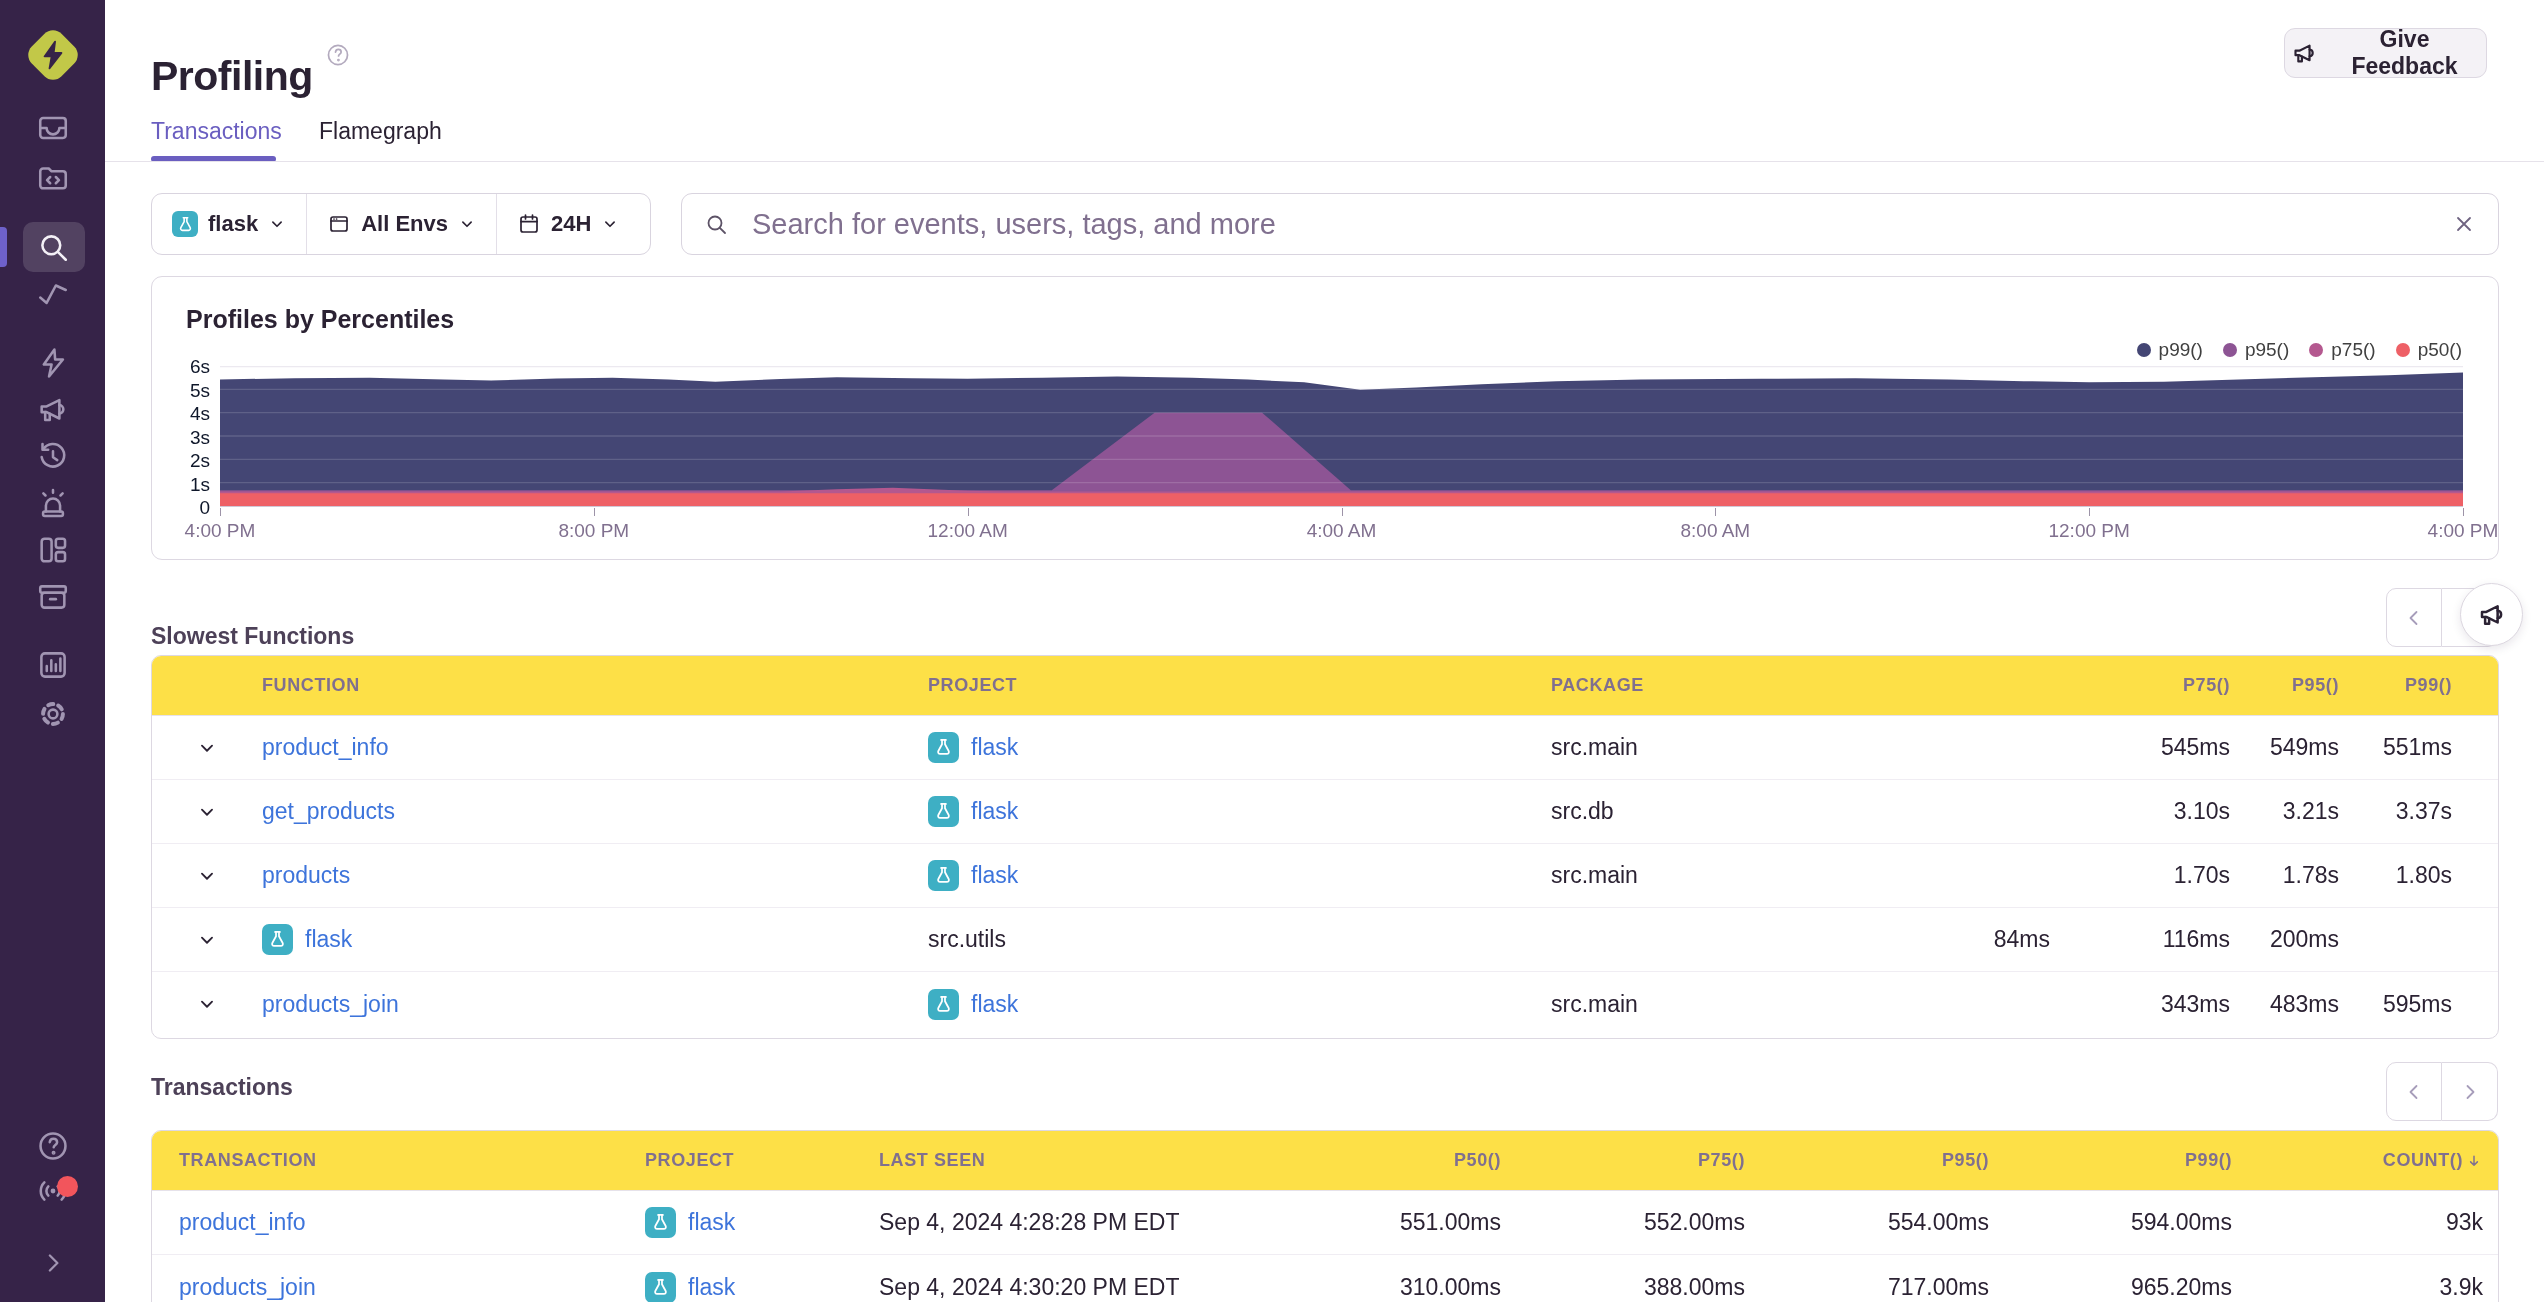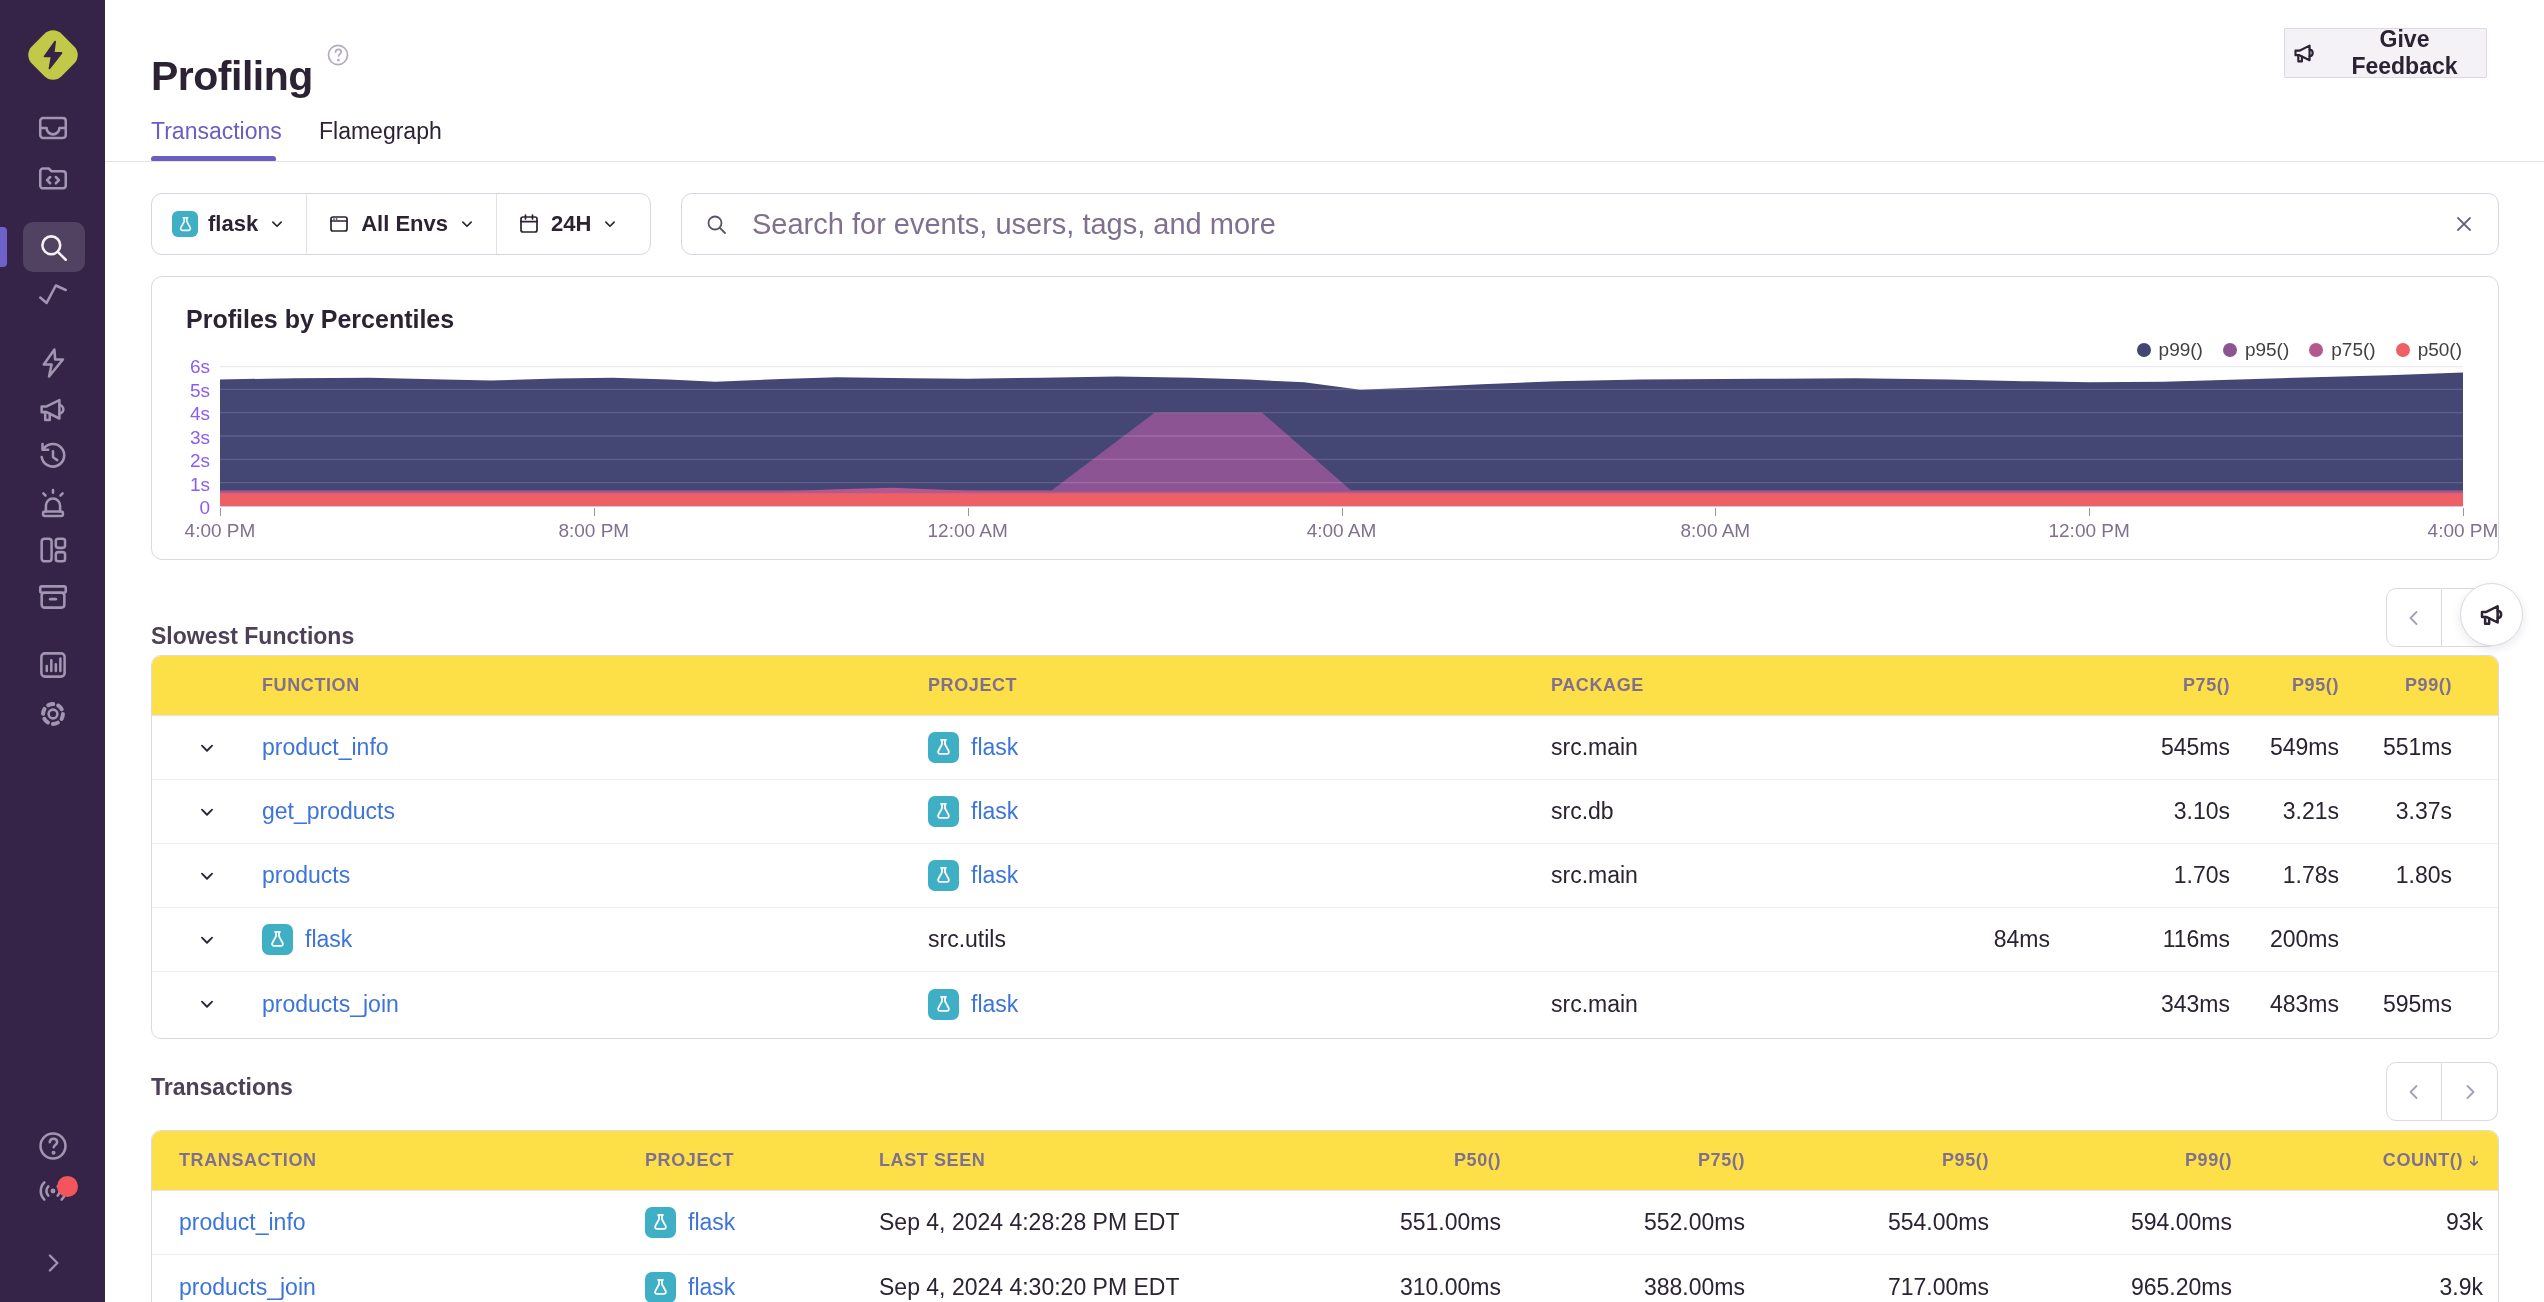--- a/index.html
+++ b/index.html
@@ -12,21 +12,21 @@
   .logo-bolt{position:absolute;left:9px;top:7px;}
   .side-item{position:absolute;left:0;width:105px;height:50px;display:flex;align-items:center;justify-content:center;color:#a195b2;cursor:pointer;}
   .side-item.active{color:#f4f1f7;}
   .active-pill{position:absolute;left:23px;width:62px;height:50px;background:rgba(255,255,255,0.14);border-radius:10px;}
   .active-bar{position:absolute;left:0;width:7px;height:40px;background:#6e61ca;border-radius:0 4px 4px 0;}
   .notif-dot{position:absolute;left:57px;top:1176px;width:21px;height:21px;border-radius:50%;background:#f2555c;}
   .icn{display:block;}
   
   .page-title{position:absolute;left:151px;top:26px;font-size:41px;font-weight:700;color:#2b2233;letter-spacing:-0.5px;}
   .help-circ{position:absolute;left:325px;top:42px;width:26px;height:26px;color:#b3aabe;}
-  .feedback-btn{position:absolute;left:2284px;top:28px;width:203px;height:50px;background:#f4f2f6;border:1px solid #ddd8e2;border-radius:1px;display:flex;align-items:center;justify-content:center;gap:11px;color:#2b2233;font-size:23px;font-weight:700;cursor:pointer;}
+  .feedback-btn{position:absolute;left:2284px;top:28px;width:203px;height:50px;background:#f4f2f6;border:1px solid #ddd8e2;border-radius:11px;display:flex;align-items:center;justify-content:center;gap:11px;color:#2b2233;font-size:23px;font-weight:700;cursor:pointer;}
   .tab{position:absolute;top:118px;font-size:23px;color:#2b2233;cursor:pointer;}
   .tab.active{color:#6a5ec0;}
   .tab-underline{position:absolute;left:151px;top:156px;width:125px;height:6px;border-radius:3px;background:#6a5ec0;}
   .top-divider{position:absolute;left:105px;top:161px;width:2439px;height:1px;background:#e6e2ea;}
   
   .trio{position:absolute;left:151px;top:193px;width:500px;height:62px;border:1px solid #d9d4df;border-radius:11px;background:#fff;display:flex;align-items:stretch;}
   .trio-seg{display:flex;align-items:center;gap:10px;padding:0 20px;font-size:22px;font-weight:700;color:#2b2233;cursor:pointer;}
   .trio-div{width:1px;background:#e3dfe8;margin:0;}
   .flask-badge{width:26px;height:26px;border-radius:6px;background:#3eafc4;color:#fff;display:flex;align-items:center;justify-content:center;flex:none;}
   .chev-sm{color:#2b2233;}
@@ -36,21 +36,21 @@
   .search-x{color:#6f6381;cursor:pointer;flex:none;}
   .search-mag{color:#5c5266;flex:none;}
   
   .chart-card{position:absolute;left:151px;top:276px;width:2348px;height:284px;border:1px solid #ddd8e2;border-radius:11px;background:#fff;}
   .chart-title{position:absolute;left:34px;top:28px;font-size:25px;font-weight:700;color:#2b2233;}
   .legend{position:absolute;right:36px;top:62px;display:flex;gap:20px;align-items:center;}
   .legend-item{display:flex;align-items:center;gap:8px;font-size:19px;color:#404040;}
   .legend-dot{width:14px;height:14px;border-radius:50%;}
   .plot{position:absolute;left:68px;top:89px;width:2243px;height:141px;border-bottom:1px solid #cfc8d6;}
   .plot svg{position:absolute;left:0;top:0;width:100%;height:100%;}
-  .ylab{position:absolute;width:56px;text-align:right;font-size:19px;color:#8b5cf6;line-height:19px;}
+  .ylab{position:absolute;width:56px;text-align:right;font-size:19px;color:#0f172a;line-height:19px;}
   .xtick{position:absolute;top:231px;width:1px;height:8px;background:#9d93a8;}
   .xlab{position:absolute;top:243px;width:140px;margin-left:-70px;text-align:center;font-size:19px;color:#80708f;}
   
   .sec-head{position:absolute;font-size:23px;font-weight:700;color:#4d4158;}
   .pager{position:absolute;display:flex;}
   .pager button{width:56px;height:59px;background:#fff;border:1px solid #ddd8e2;color:#a79dba;display:flex;align-items:center;justify-content:center;cursor:pointer;padding:0;}
   .pager button:first-child{border-radius:10px 0 0 10px;}
   .pager button:last-child{border-radius:0 10px 10px 0;border-left:none;}
   .fab{position:absolute;left:2460px;top:583px;width:63px;height:63px;border-radius:50%;background:#fff;border:1px solid #dcd7e0;box-shadow:0 3px 10px rgba(40,20,60,0.10);display:flex;align-items:center;justify-content:center;color:#2b2233;cursor:pointer;z-index:5;}
   

